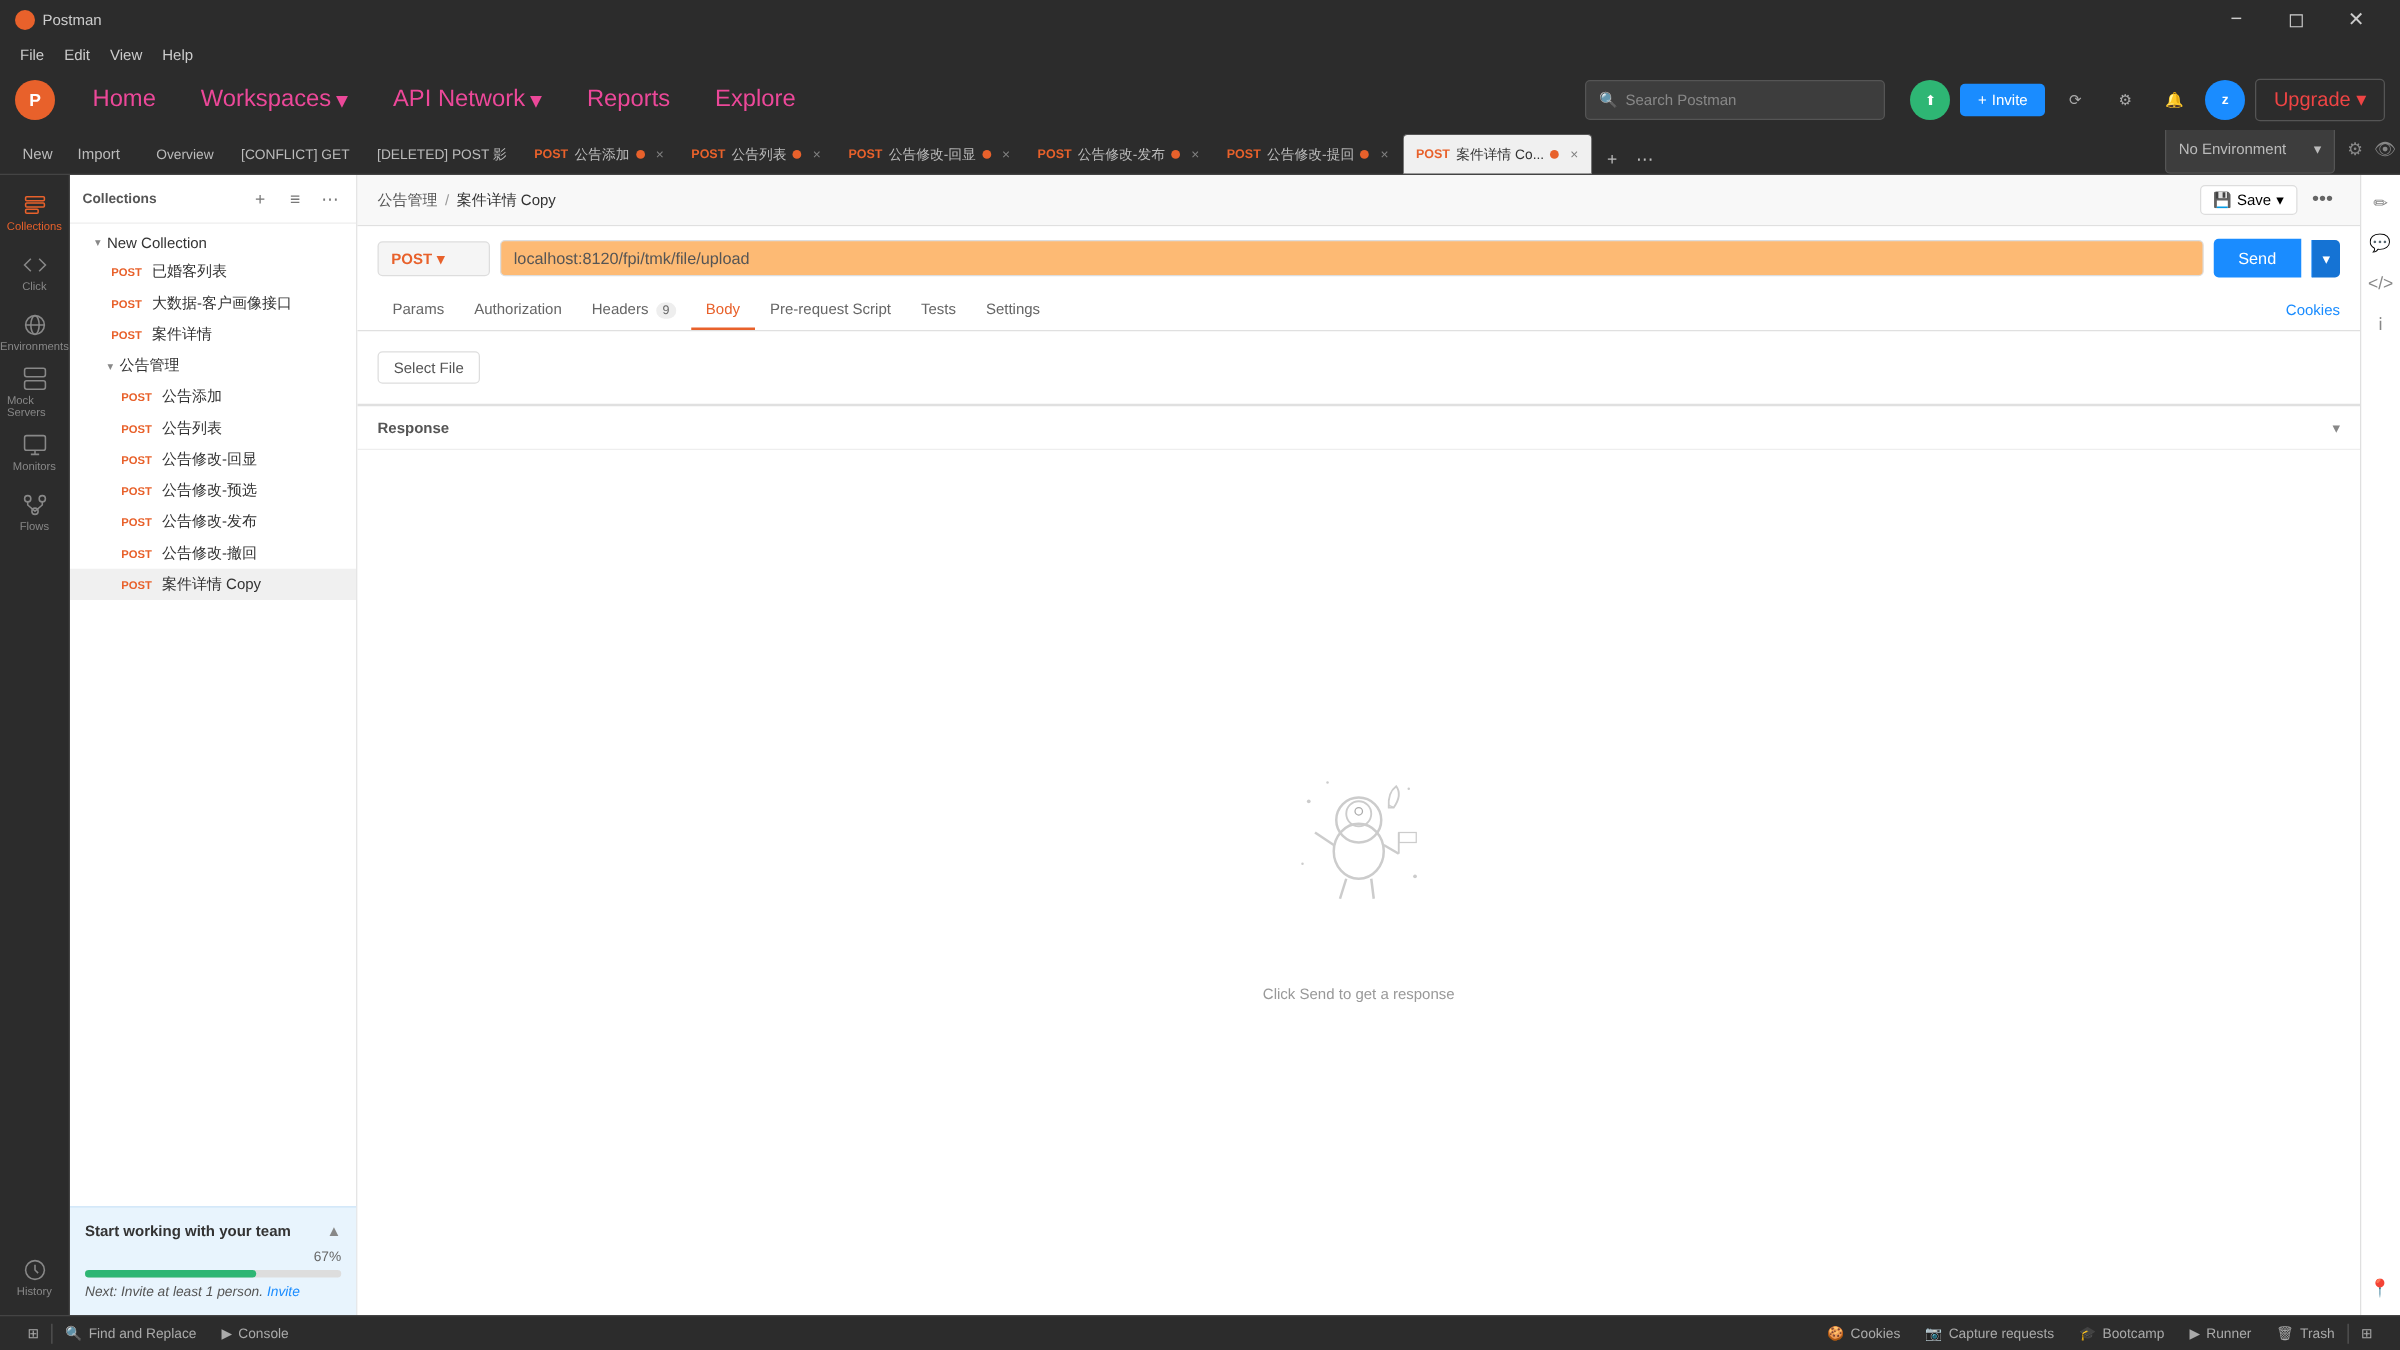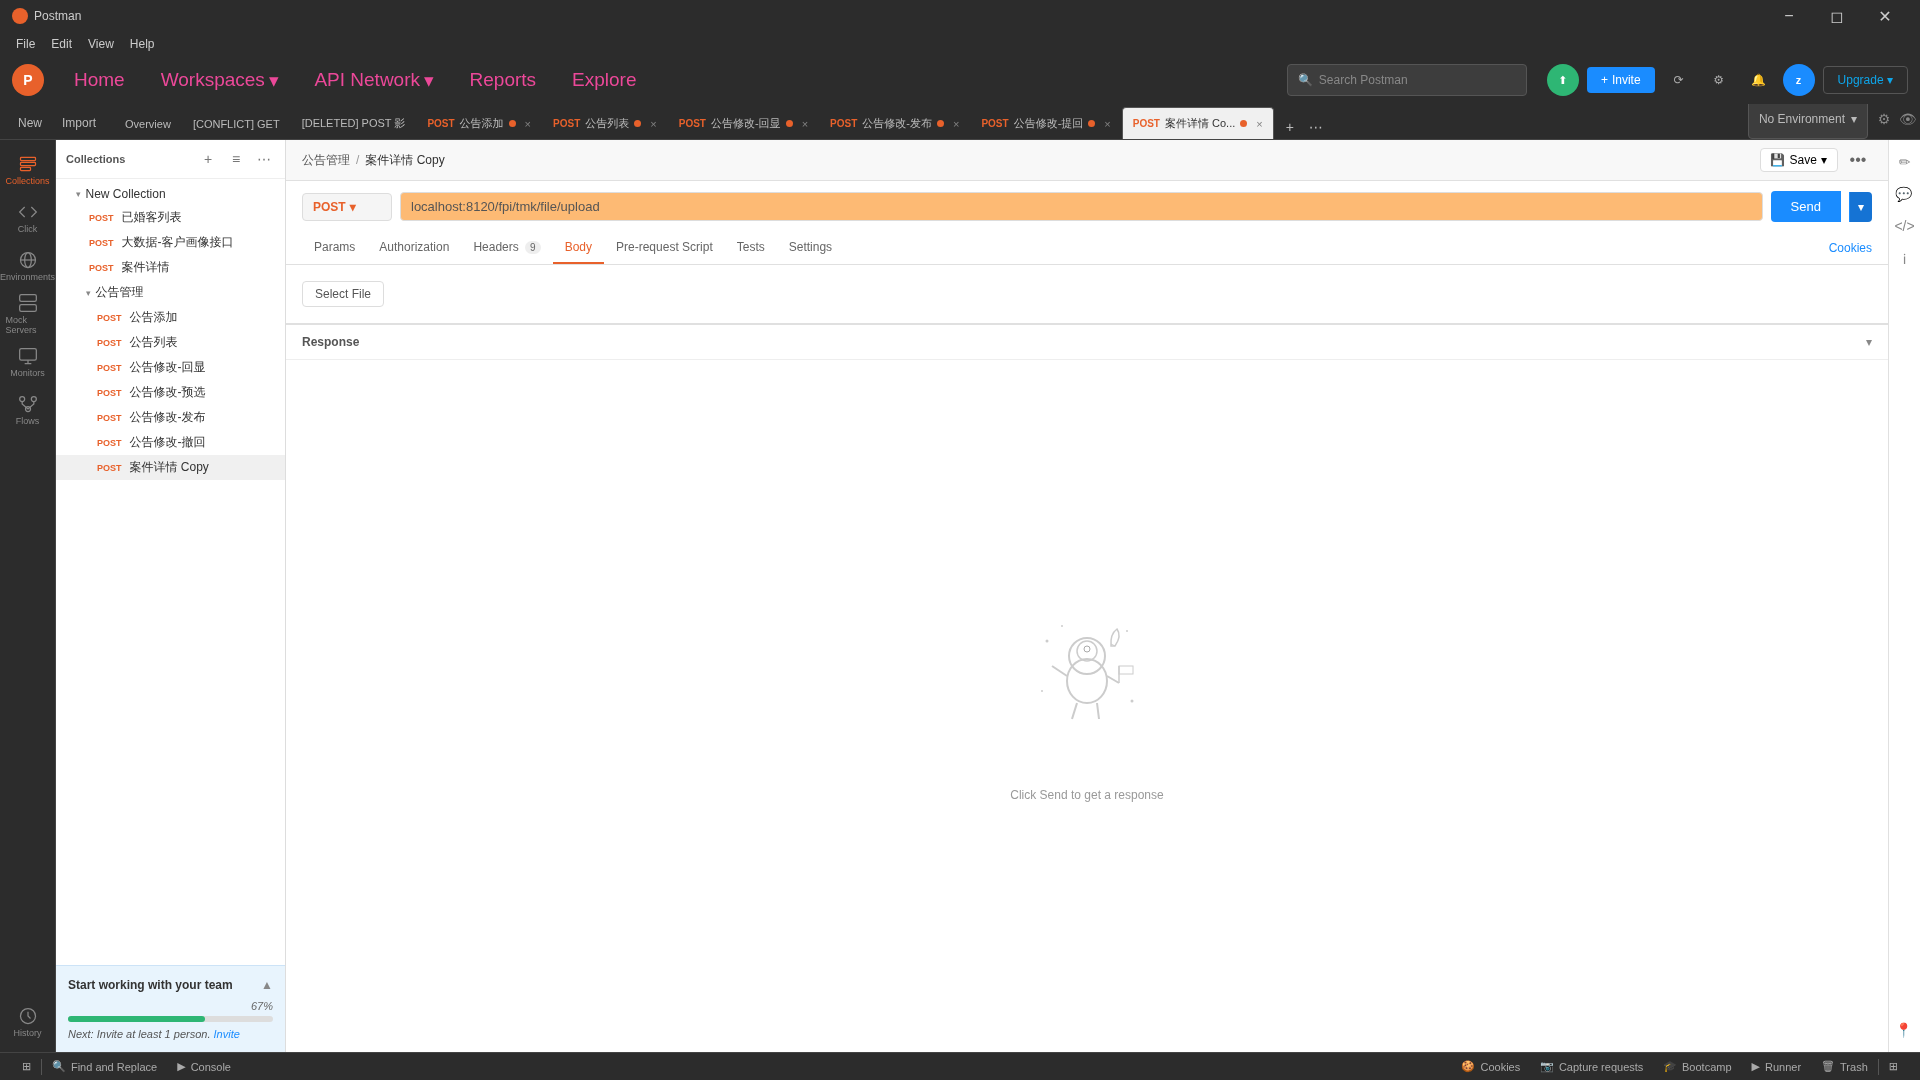--- a/index.html
+++ b/index.html
@@ -16,35 +16,35 @@
     #menubar .menu-item { padding: 2px 8px; cursor: pointer; border-radius: 3px; }
 
     
     #topnav { background: #2c2c2c; height: 48px; display: flex; align-items: center; padding: 0 12px; gap: 8px; }
     #topnav .logo { width: 32px; height: 32px; background: #e8612b; border-radius: 50%; display: flex; align-items: center; justify-content: center; color: white; font-size: 14px; font-weight: bold; margin-right: 8px; }
     #topnav .nav-btn { padding: 6px 14px; border-radius: 4px; cursor: pointer; color: #ec4899; font-size: 19px; display: flex; align-items: center; gap: 4px; }
     #topnav .search-bar { margin-left: auto; background: #3d3d3d; border: 1px solid #555; border-radius: 4px; width: 240px; height: 32px; display: flex; align-items: center; padding: 0 10px; color: #aaa; font-size: 12px; gap: 6px; }
     #topnav .nav-right { display: flex; align-items: center; gap: 8px; margin-left: 12px; }
     #topnav .invite-btn { background: #1a8cff; color: white; border: none; border-radius: 4px; padding: 6px 14px; cursor: pointer; font-size: 12px; display: flex; align-items: center; gap: 4px; }
     #topnav .icon-btn { width: 32px; height: 32px; display: flex; align-items: center; justify-content: center; cursor: pointer; color: #aaa; border-radius: 4px; }
-    #topnav .upgrade-btn { background: transparent; border: 1px solid #555; color: #0ea5e9; border-radius: 4px; padding: 6px 14px; cursor: pointer; font-size: 12px; }
+    #topnav .upgrade-btn { background: transparent; border: 1px solid #555; color: #ef4444; border-radius: 4px; padding: 6px 14px; cursor: pointer; font-size: 16px; }
 
     
     #tabbar { background: #2c2c2c; height: 36px; display: flex; align-items: flex-end; overflow: hidden; border-bottom: 1px solid #444; }
     .tab-new-import { display: flex; align-items: center; gap: 0; padding: 0 8px; }
     .tab-new-btn, .tab-import-btn { padding: 4px 10px; background: transparent; border: none; color: #bbb; cursor: pointer; font-size: 12px; height: 32px; display: flex; align-items: center; }
     .tab { display: flex; align-items: center; height: 32px; padding: 0 10px; border-top-left-radius: 4px; border-top-right-radius: 4px; cursor: pointer; font-size: 11px; color: #bbb; white-space: nowrap; gap: 5px; border: 1px solid transparent; border-bottom: none; position: relative; }
     .tab.active { background: #f0f0f0; color: #333; border-color: #555; }
     .tab .tab-close { margin-left: 4px; opacity: 0.6; font-size: 11px; }
     .tab-dot { width: 7px; height: 7px; border-radius: 50%; display: inline-block; }
     .tab-dot.orange { background: #e8612b; }
     .tab-actions { display: flex; align-items: center; padding: 0 4px; gap: 2px; }
     .tab-action-btn { width: 24px; height: 24px; display: flex; align-items: center; justify-content: center; color: #bbb; cursor: pointer; border-radius: 3px; font-size: 14px; }
     .env-selector { margin-left: auto; display: flex; align-items: center; }
-    .env-dropdown { background: #3d3d3d; border: 1px solid #555; border-radius: 4px; color: #bbb; font-size: 12px; padding: 4px 10px; cursor: pointer; display: flex; align-items: center; gap: 6px; height: 40px; margin-left: 16px; }
+    .env-dropdown { background: #3d3d3d; border: 1px solid #555; border-radius: 4px; color: #bbb; font-size: 12px; padding: 4px 10px; cursor: pointer; display: flex; align-items: center; gap: 22px; height: 40px; margin-left: 16px; }
 
     
     #main { display: flex; height: calc(1080px - 32px - 24px - 48px - 36px - 28px); }
 
     
     #sidebar-icons { width: 56px; background: #2c2c2c; display: flex; flex-direction: column; align-items: center; padding: 8px 0; gap: 4px; border-right: 1px solid #444; }
     .sidebar-icon { width: 44px; height: 44px; display: flex; flex-direction: column; align-items: center; justify-content: center; cursor: pointer; border-radius: 4px; color: #888; gap: 2px; }
     .sidebar-icon.active { color: #e8612b; }
     .sidebar-icon .icon-label { font-size: 9px; color: inherit; }
     .sidebar-icon svg { width: 20px; height: 20px; fill: none; stroke: currentColor; stroke-width: 1.5; }
@@ -61,21 +61,21 @@
     .tree-item.indent1 { padding-left: 20px; }
     .tree-item.indent2 { padding-left: 30px; }
     .tree-item.indent3 { padding-left: 38px; }
 
     
     #start-panel { padding: 12px; background: #e8f4fd; border-top: 1px solid #cce3f7; margin-top: auto; }
     #start-panel .panel-header { display: flex; align-items: center; justify-content: space-between; margin-bottom: 8px; }
     #start-panel .panel-header-title { font-size: 12px; font-weight: 600; color: #333; }
     #start-panel .progress-bar { height: 6px; background: #ddd; border-radius: 3px; margin-bottom: 6px; }
     #start-panel .progress-fill { height: 100%; background: #2eb674; border-radius: 3px; }
-    #start-panel .progress-text { font-size: 11px; color: #666; text-align: right; margin-bottom: 4px; font-style: italic; }
+    #start-panel .progress-text { font-size: 11px; color: #666; text-align: right; margin-bottom: 4px; }
     #start-panel .next-text { font-size: 11px; color: #555; font-style: italic; }
     #start-panel .invite-link { color: #1a8cff; cursor: pointer; }
 
     
     #content { flex: 1; display: flex; flex-direction: column; background: #f0f0f0; }
 
     
     #breadcrumb { background: #f8f8f8; border-bottom: 1px solid #e0e0e0; padding: 6px 16px; display: flex; align-items: center; gap: 6px; font-size: 12px; color: #555; }
     #breadcrumb .bc-sep { color: #999; }
     #breadcrumb .bc-link { cursor: pointer; color: #555; }

